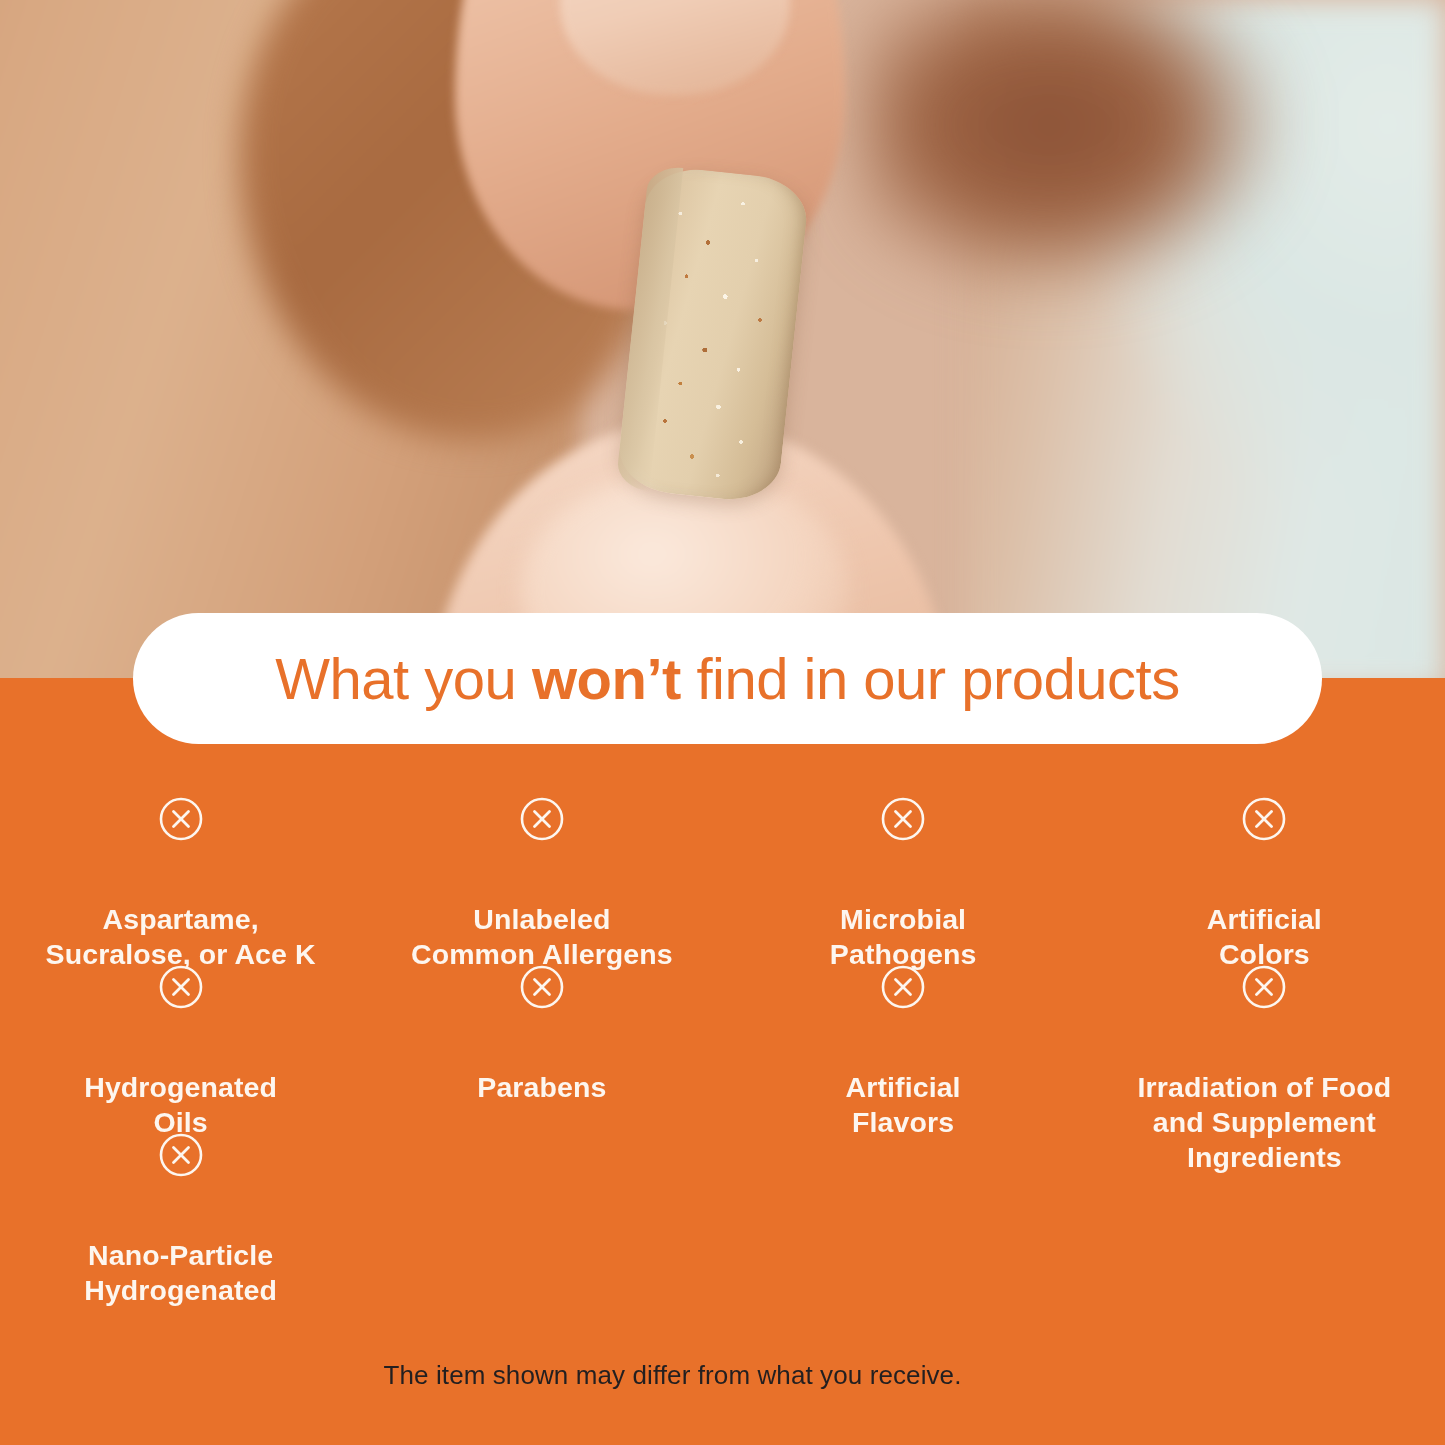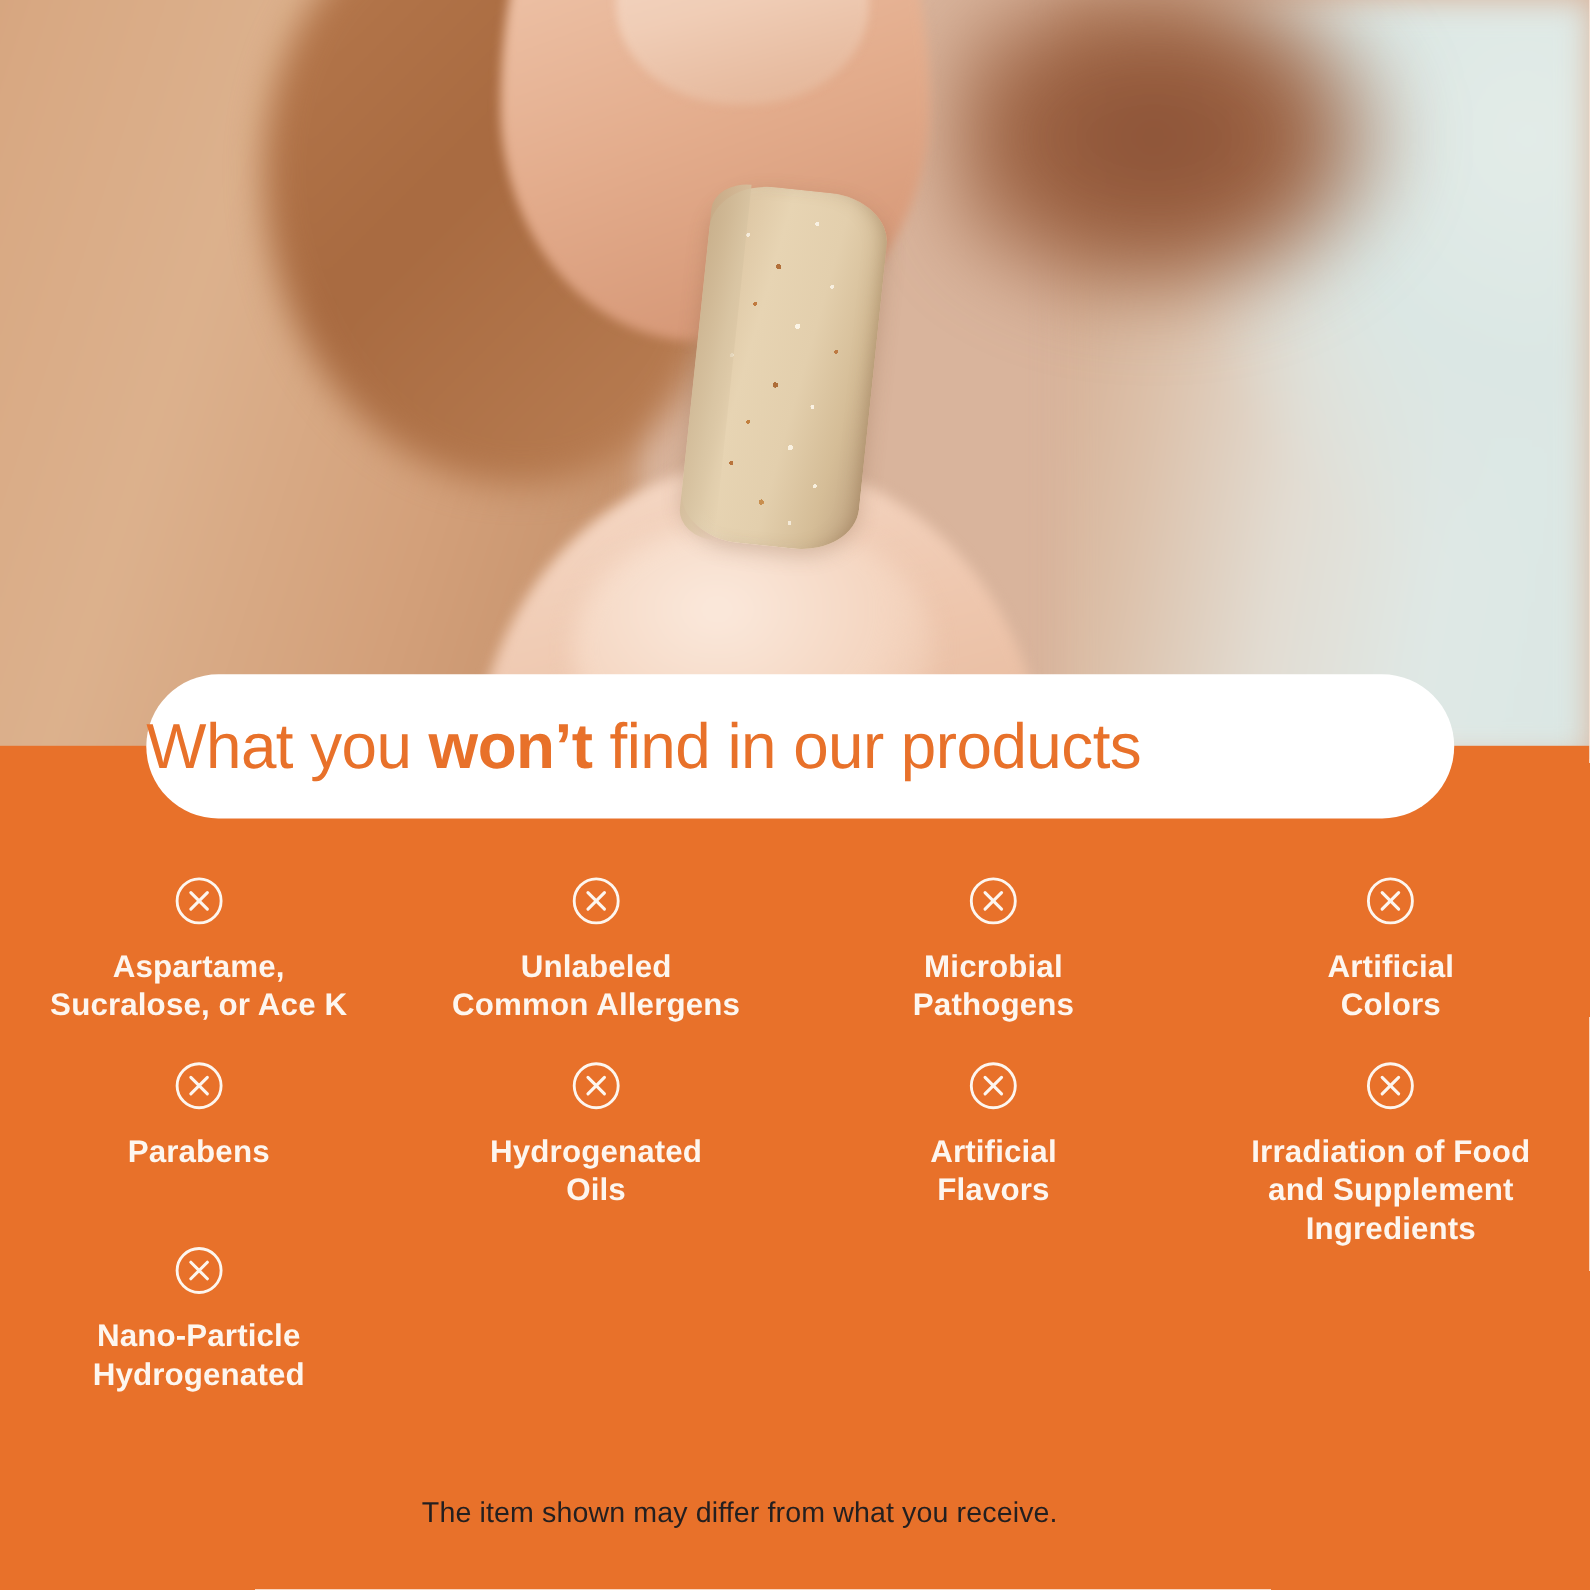--- a/index.html
+++ b/index.html
@@ -168,20 +168,21 @@
   .title-pill {
     position: absolute;
     left: 133px;
     top: 613px;
     width: 1189px;
     height: 131px;
     background: #ffffff;
     border-radius: 66px;
     display: flex;
     align-items: center;
+    justify-content: center;
     z-index: 5;
   }
   .title-text {
     color: #e8712a;
     font-size: 58px;
     line-height: 1;
     letter-spacing: -0.5px;
     white-space: nowrap;
     font-weight: 500;
   }
@@ -197,20 +198,21 @@
     grid-template-columns: repeat(4, 1fr);
     row-gap: 0;
   }
   .grid-cell {
     display: flex;
     flex-direction: column;
     align-items: center;
     padding: 16px 14px 0 14px;
     height: 168px;
     box-sizing: border-box;
+    gap: 40px;
   }
   .x-icon {
     width: 46px;
     height: 46px;
     display: block;
     margin-bottom: 20px;
     flex: none;
   }
   .cell-label {
     color: #fdf6ef;
@@ -298,30 +300,30 @@
     </svg>
     <div class="cell-label">Artificial
 Colors</div>
   </div>
       <div class="grid-cell">
     <svg class="x-icon" viewBox="0 0 46 46">
       <circle cx="23" cy="23" r="20" fill="none" stroke="#FDF6EF" stroke-width="2.6"></circle>
       <line x1="15.5" y1="15.5" x2="30.5" y2="30.5" stroke="#FDF6EF" stroke-width="2.8" stroke-linecap="round"></line>
       <line x1="30.5" y1="15.5" x2="15.5" y2="30.5" stroke="#FDF6EF" stroke-width="2.8" stroke-linecap="round"></line>
     </svg>
-    <div class="cell-label">Parabens</div>
-  </div>
-      <div class="grid-cell">
-    <svg class="x-icon" viewBox="0 0 46 46">
-      <circle cx="23" cy="23" r="20" fill="none" stroke="#FDF6EF" stroke-width="2.6"></circle>
-      <line x1="15.5" y1="15.5" x2="30.5" y2="30.5" stroke="#FDF6EF" stroke-width="2.8" stroke-linecap="round"></line>
-      <line x1="30.5" y1="15.5" x2="15.5" y2="30.5" stroke="#FDF6EF" stroke-width="2.8" stroke-linecap="round"></line>
-    </svg>
     <div class="cell-label">Hydrogenated
 Oils</div>
+  </div>
+      <div class="grid-cell">
+    <svg class="x-icon" viewBox="0 0 46 46">
+      <circle cx="23" cy="23" r="20" fill="none" stroke="#FDF6EF" stroke-width="2.6"></circle>
+      <line x1="15.5" y1="15.5" x2="30.5" y2="30.5" stroke="#FDF6EF" stroke-width="2.8" stroke-linecap="round"></line>
+      <line x1="30.5" y1="15.5" x2="15.5" y2="30.5" stroke="#FDF6EF" stroke-width="2.8" stroke-linecap="round"></line>
+    </svg>
+    <div class="cell-label">Parabens</div>
   </div>
       <div class="grid-cell">
     <svg class="x-icon" viewBox="0 0 46 46">
       <circle cx="23" cy="23" r="20" fill="none" stroke="#FDF6EF" stroke-width="2.6"></circle>
       <line x1="15.5" y1="15.5" x2="30.5" y2="30.5" stroke="#FDF6EF" stroke-width="2.8" stroke-linecap="round"></line>
       <line x1="30.5" y1="15.5" x2="15.5" y2="30.5" stroke="#FDF6EF" stroke-width="2.8" stroke-linecap="round"></line>
     </svg>
     <div class="cell-label">Artificial
 Flavors</div>
   </div>

